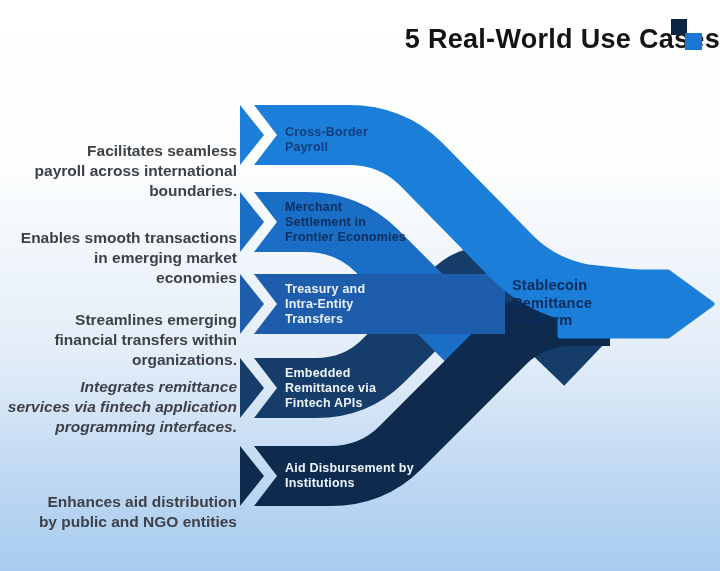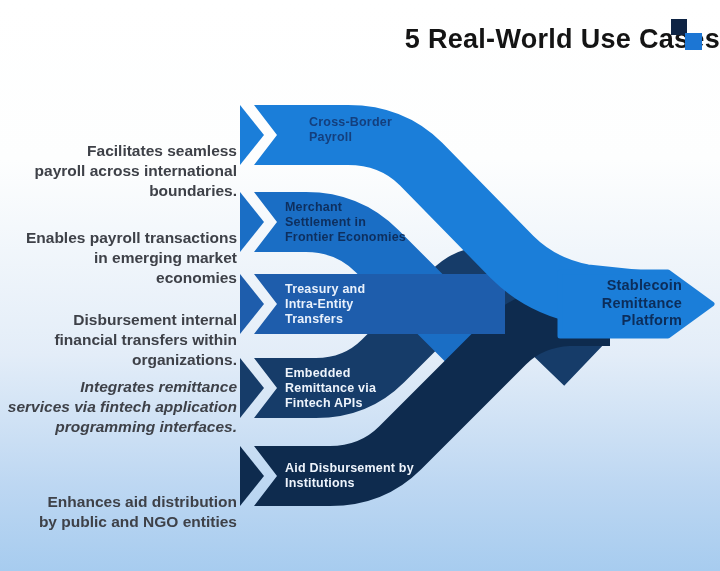--- a/index.html
+++ b/index.html
@@ -18,21 +18,21 @@
     position:absolute;right:483px;width:238px;height:64px;
     display:flex;flex-direction:column;justify-content:center;align-items:flex-end;
     text-align:right;font-size:15.5px;font-weight:600;line-height:20px;color:#3e4148;margin-top:36px;
   }
   .band-label{
     position:absolute;left:285px;width:160px;height:60px;
     display:flex;flex-direction:column;justify-content:center;
     font-size:12.5px;font-weight:bold;line-height:15px;letter-spacing:.2px;
   }
   .platform-label{
-    position:absolute;right:38px;top:277px;width:170px;text-align:right;
+    position:absolute;right:38px;top:277px;width:170px;
     font-size:14.5px;font-weight:bold;line-height:17.5px;letter-spacing:.2px;
   }
   .line{display:block;}
 </style>
 </head>
 <body>
 
 <div class="canvas">
 
   <div class="title">5 Real-World Use Cases</div>
@@ -75,40 +75,40 @@
       <polygon points="254,446 277,476 254,506 281,506 281,446" fill="#0e2b4e"></polygon>
     </g>
   </svg>
 
   <div class="desc" style="top:103px;">
     <span class="line">Facilitates seamless</span>
     <span class="line">payroll across international</span>
     <span class="line">boundaries.</span>
   </div>
   <div class="desc" style="top:190px;">
-    <span class="line">Enables payroll transactions</span>
+    <span class="line">Enables smooth transactions</span>
     <span class="line">in emerging market</span>
     <span class="line">economies</span>
   </div>
   <div class="desc" style="top:272px;">
-    <span class="line">Disbursement internal</span>
+    <span class="line">Streamlines emerging</span>
     <span class="line">financial transfers within</span>
     <span class="line">organizations.</span>
   </div>
   <div class="desc" style="top:339px;font-style:italic;">
     <span class="line">Integrates remittance</span>
     <span class="line">services via fintech application</span>
     <span class="line">programming interfaces.</span>
   </div>
   <div class="desc" style="top:444px;padding-left:12px;">
     <span class="line">Enhances aid distribution</span>
     <span class="line">by public and NGO entities</span>
   </div>
 
-  <div class="band-label" style="top: 100px; color: rgb(20, 63, 125); margin-left: 24px;">
+  <div class="band-label" style="top: 110px; color: rgb(20, 63, 125);">
     <span class="line">Cross-Border</span>
     <span class="line">Payroll</span>
   </div>
   <div class="band-label" style="top: 192px; color: rgb(14, 47, 94); justify-content: center;">
     <span class="line">Merchant</span>
     <span class="line">Settlement in</span>
     <span class="line">Frontier Economies</span>
   </div>
   <div class="band-label" style="top: 358px; color: rgb(238, 244, 252);">
     <span class="line">Embedded</span>

